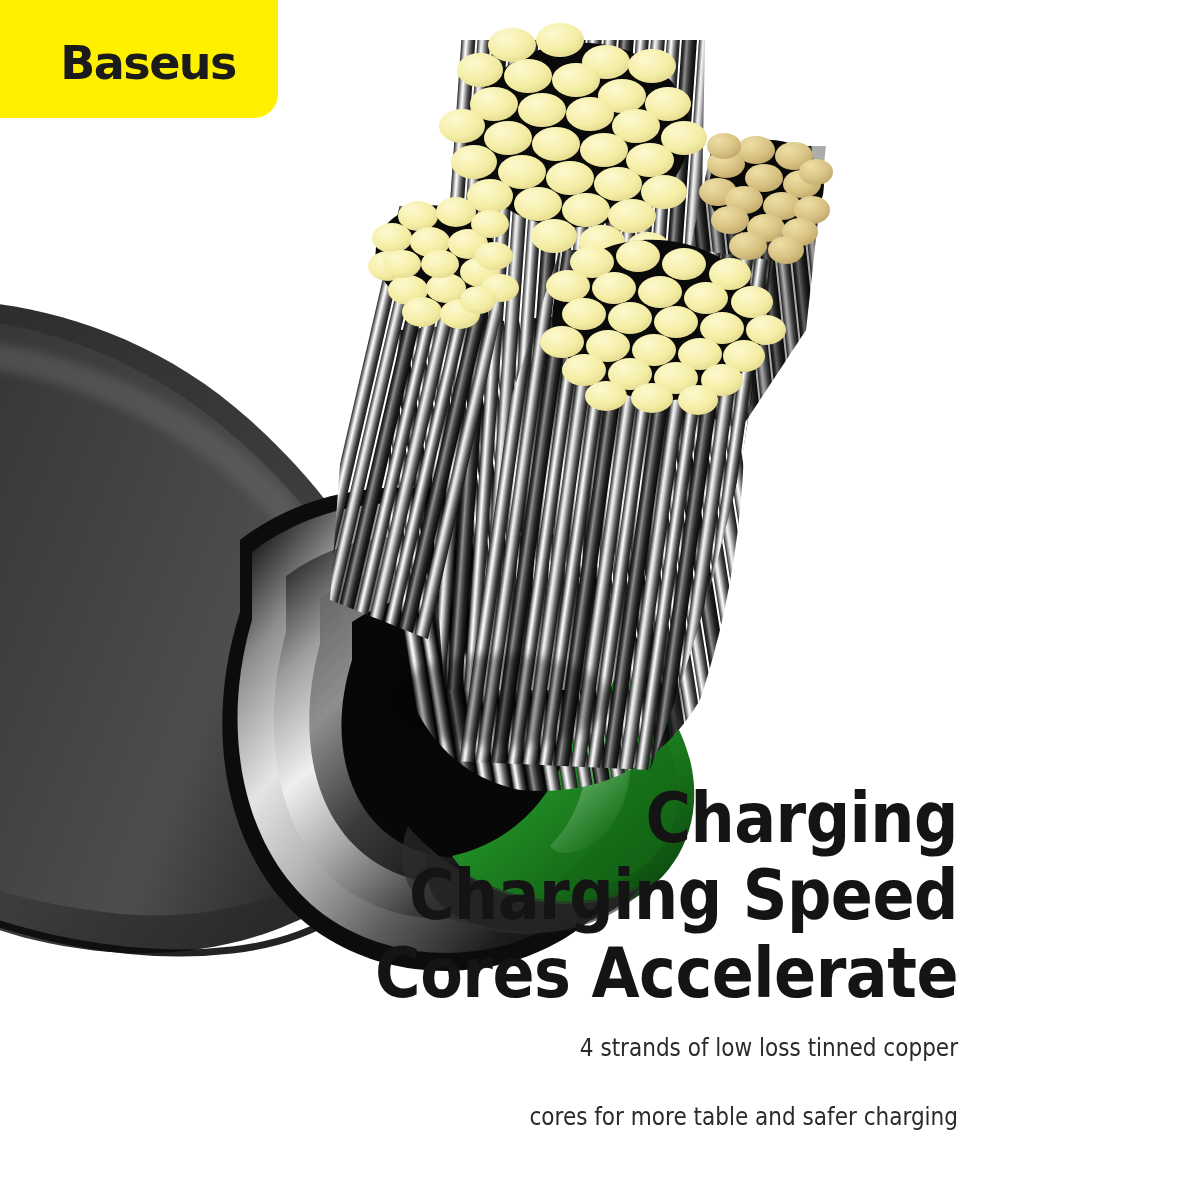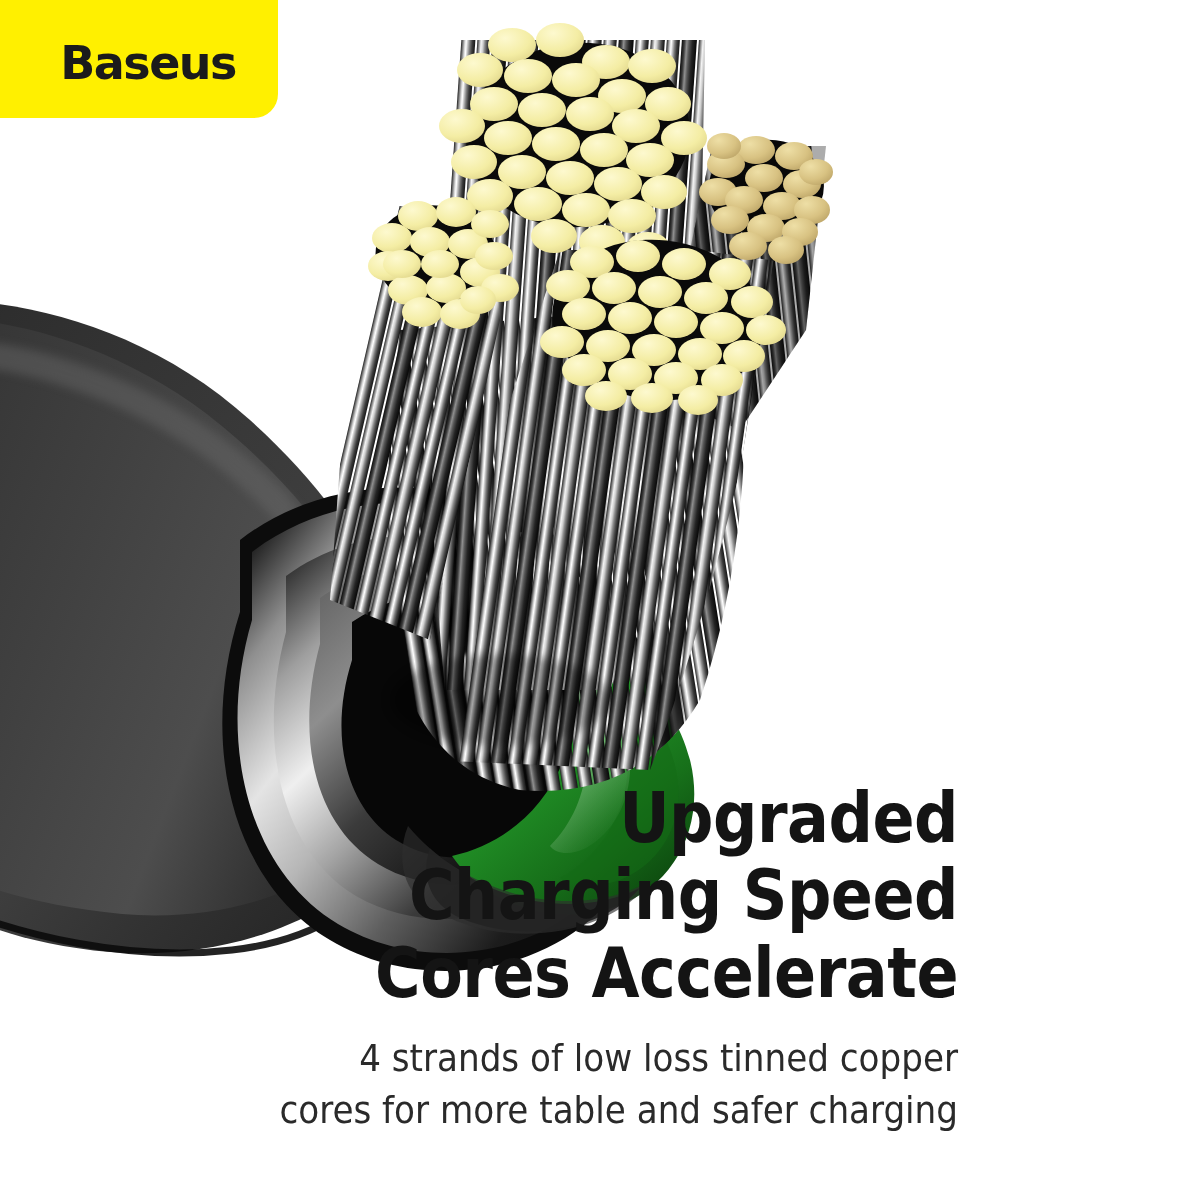--- a/index.html
+++ b/index.html
@@ -48,21 +48,21 @@
     font-size:69px;
     line-height:1.12;
     letter-spacing:-0.5px;
     color:#141414;
     white-space:nowrap;
   }
   #subcopy { margin-top:20px; }
   .sub-line {
     font-family:"DejaVu Sans Condensed","DejaVu Sans", sans-serif;
     font-weight:normal;
-    font-size:38px;
+    font-size:24px;
     line-height:1.38;
     letter-spacing:0px;
     color:#2a2a2a;
     white-space:nowrap;
   }
 </style>
 </head>
 <body>
 
 <div id="stage" style="background: rgb(255, 255, 255);">
@@ -475,23 +475,23 @@
 
     <ellipse cx="500" cy="700" rx="110" ry="46" fill="#000000" opacity="0.35" filter="url(#softBlur2)"></ellipse>
   </svg>
 
   <div id="brand-banner" style="--brandbg: #FFF000;">
     <span id="brand-wordmark" style="color: rgb(27, 27, 27);">Baseus</span>
   </div>
 
   <div id="copy-block">
     <div id="headline">
-      <div class="headline-line" style="color: rgb(20, 20, 20);">Upgraded</div>
+      <div class="headline-line" style="color: rgb(20, 20, 20);">Charging</div>
       <div class="headline-line" style="color: rgb(20, 20, 20);">Charging Speed</div>
       <div class="headline-line" style="color: rgb(20, 20, 20);">Cores Accelerate</div>
     </div>
     <div id="subcopy">
       <div class="sub-line" style="color: rgb(42, 42, 42);">4 strands of low loss tinned copper</div>
-      <div class="sub-line" style="color: rgb(42, 42, 42);">cores for more table and safer charging</div>
+      <div class="sub-line" style="color: rgb(42, 42, 42); margin-top: 36px;">cores for more table and safer charging</div>
     </div>
   </div>
 
 </div>
 
 </body></html>

